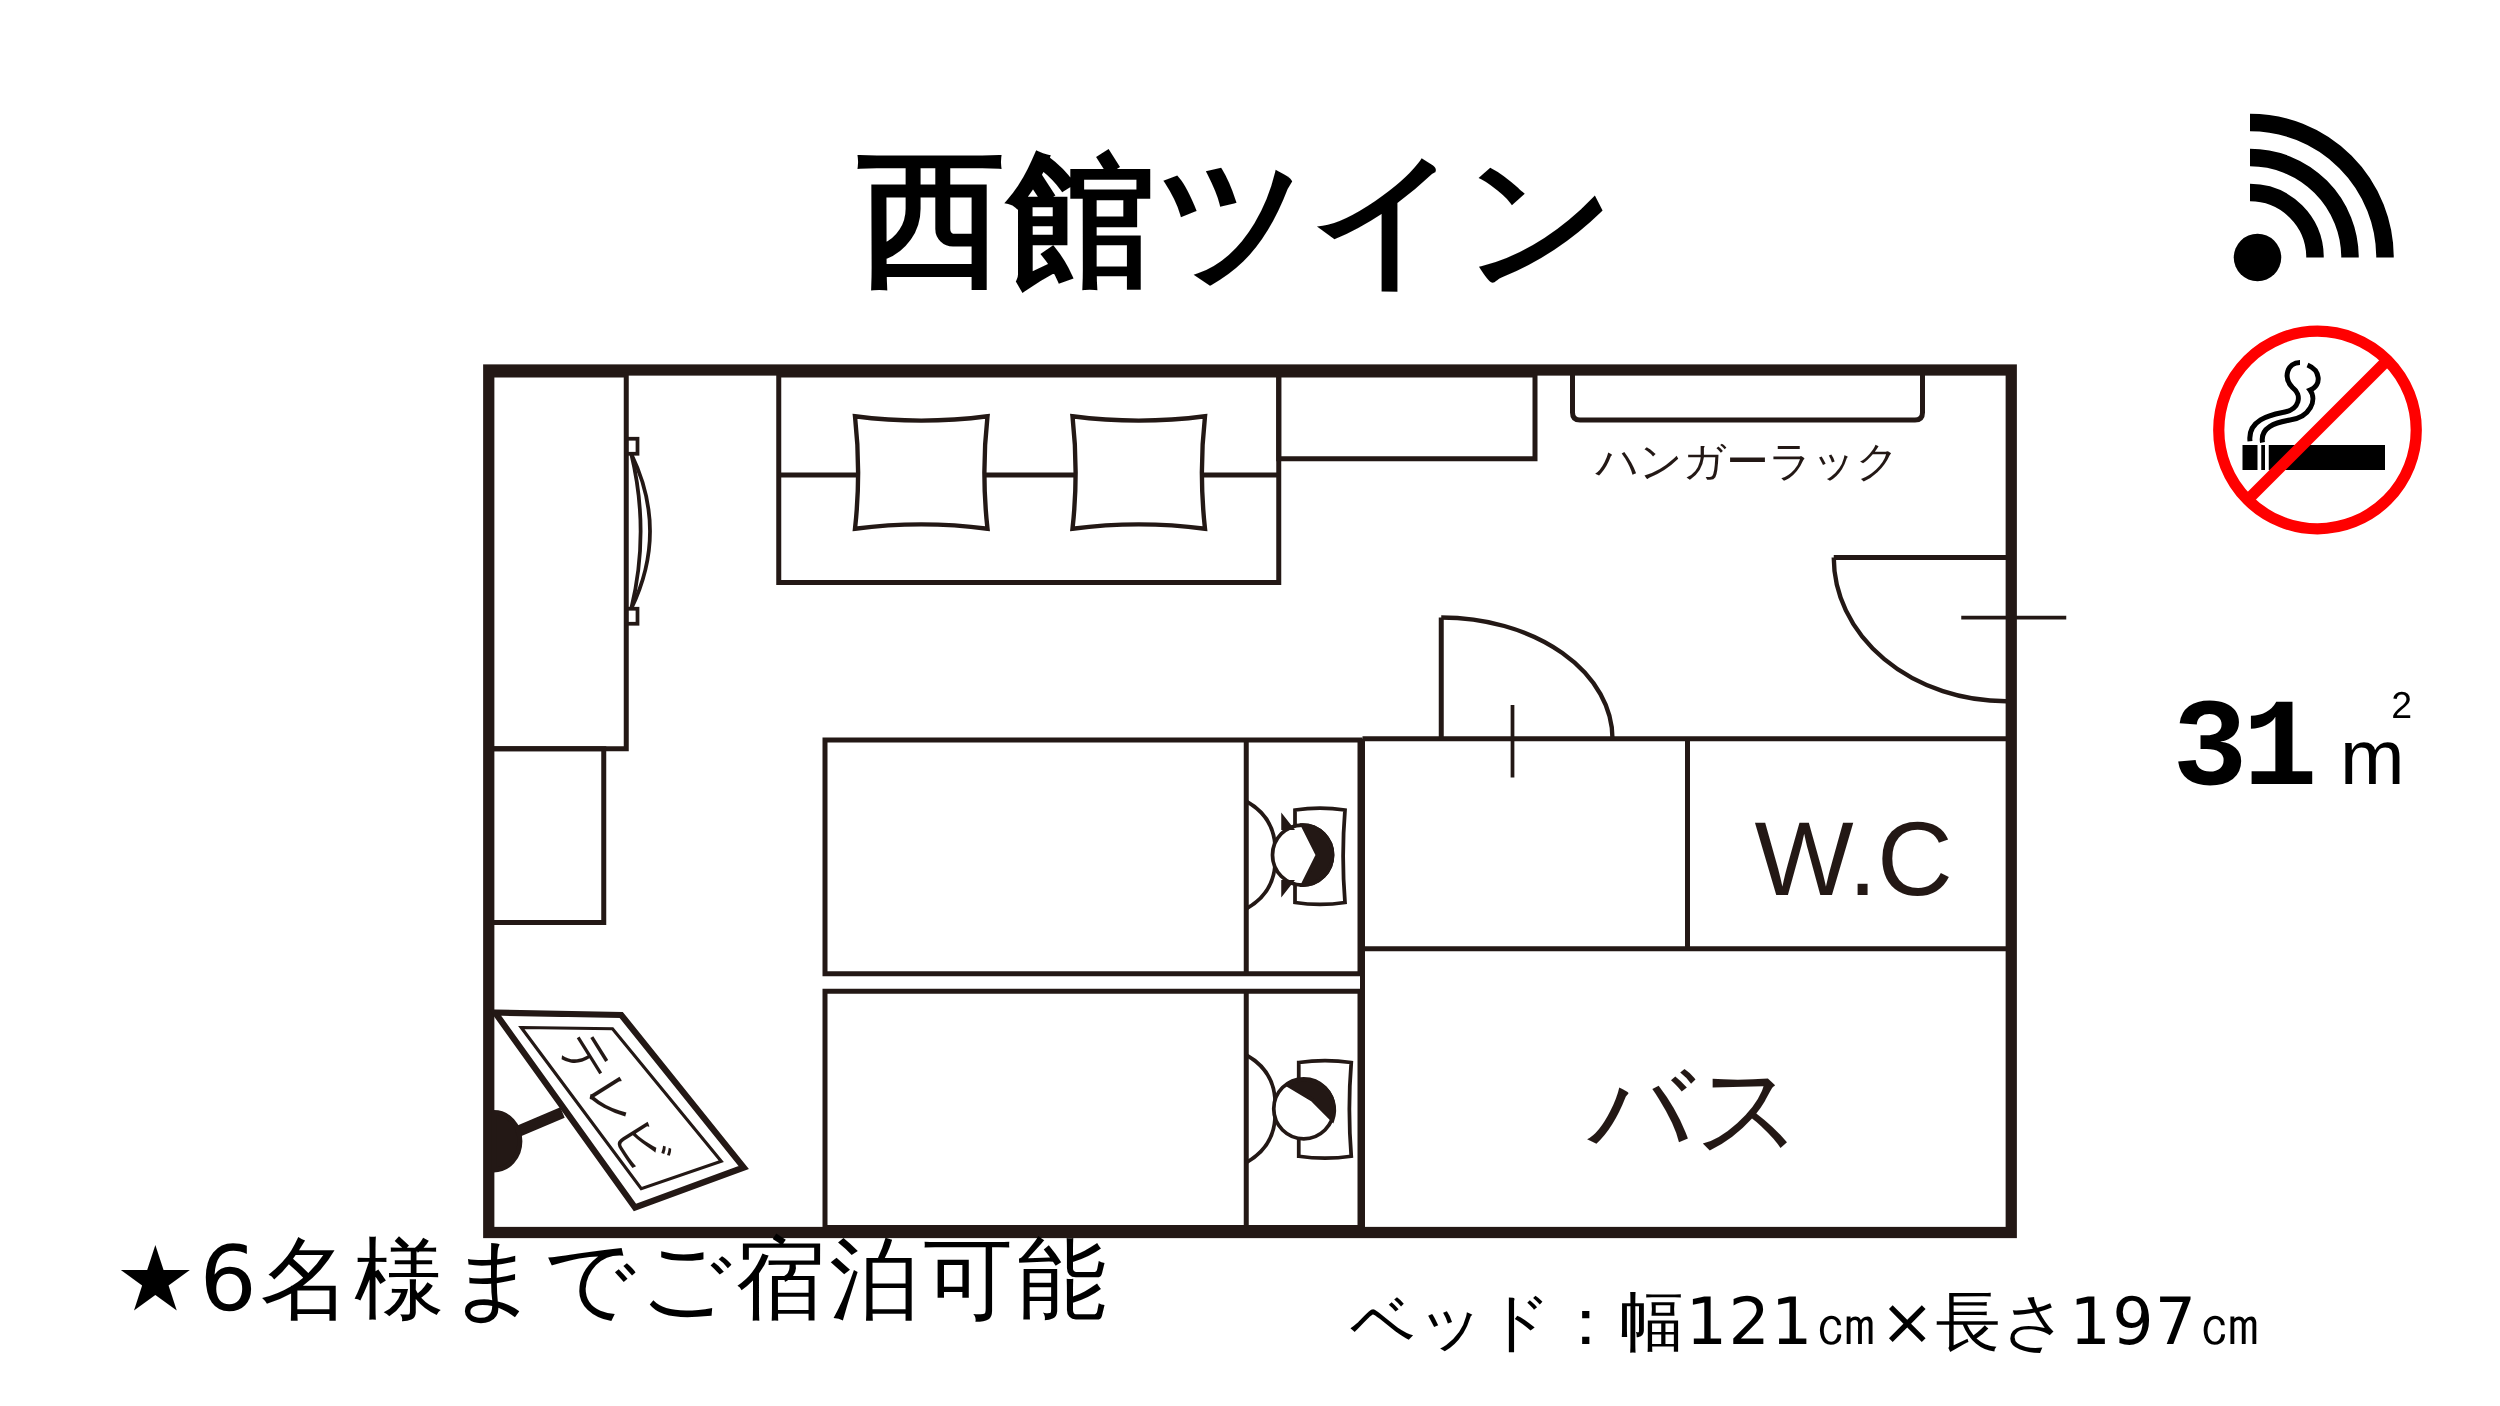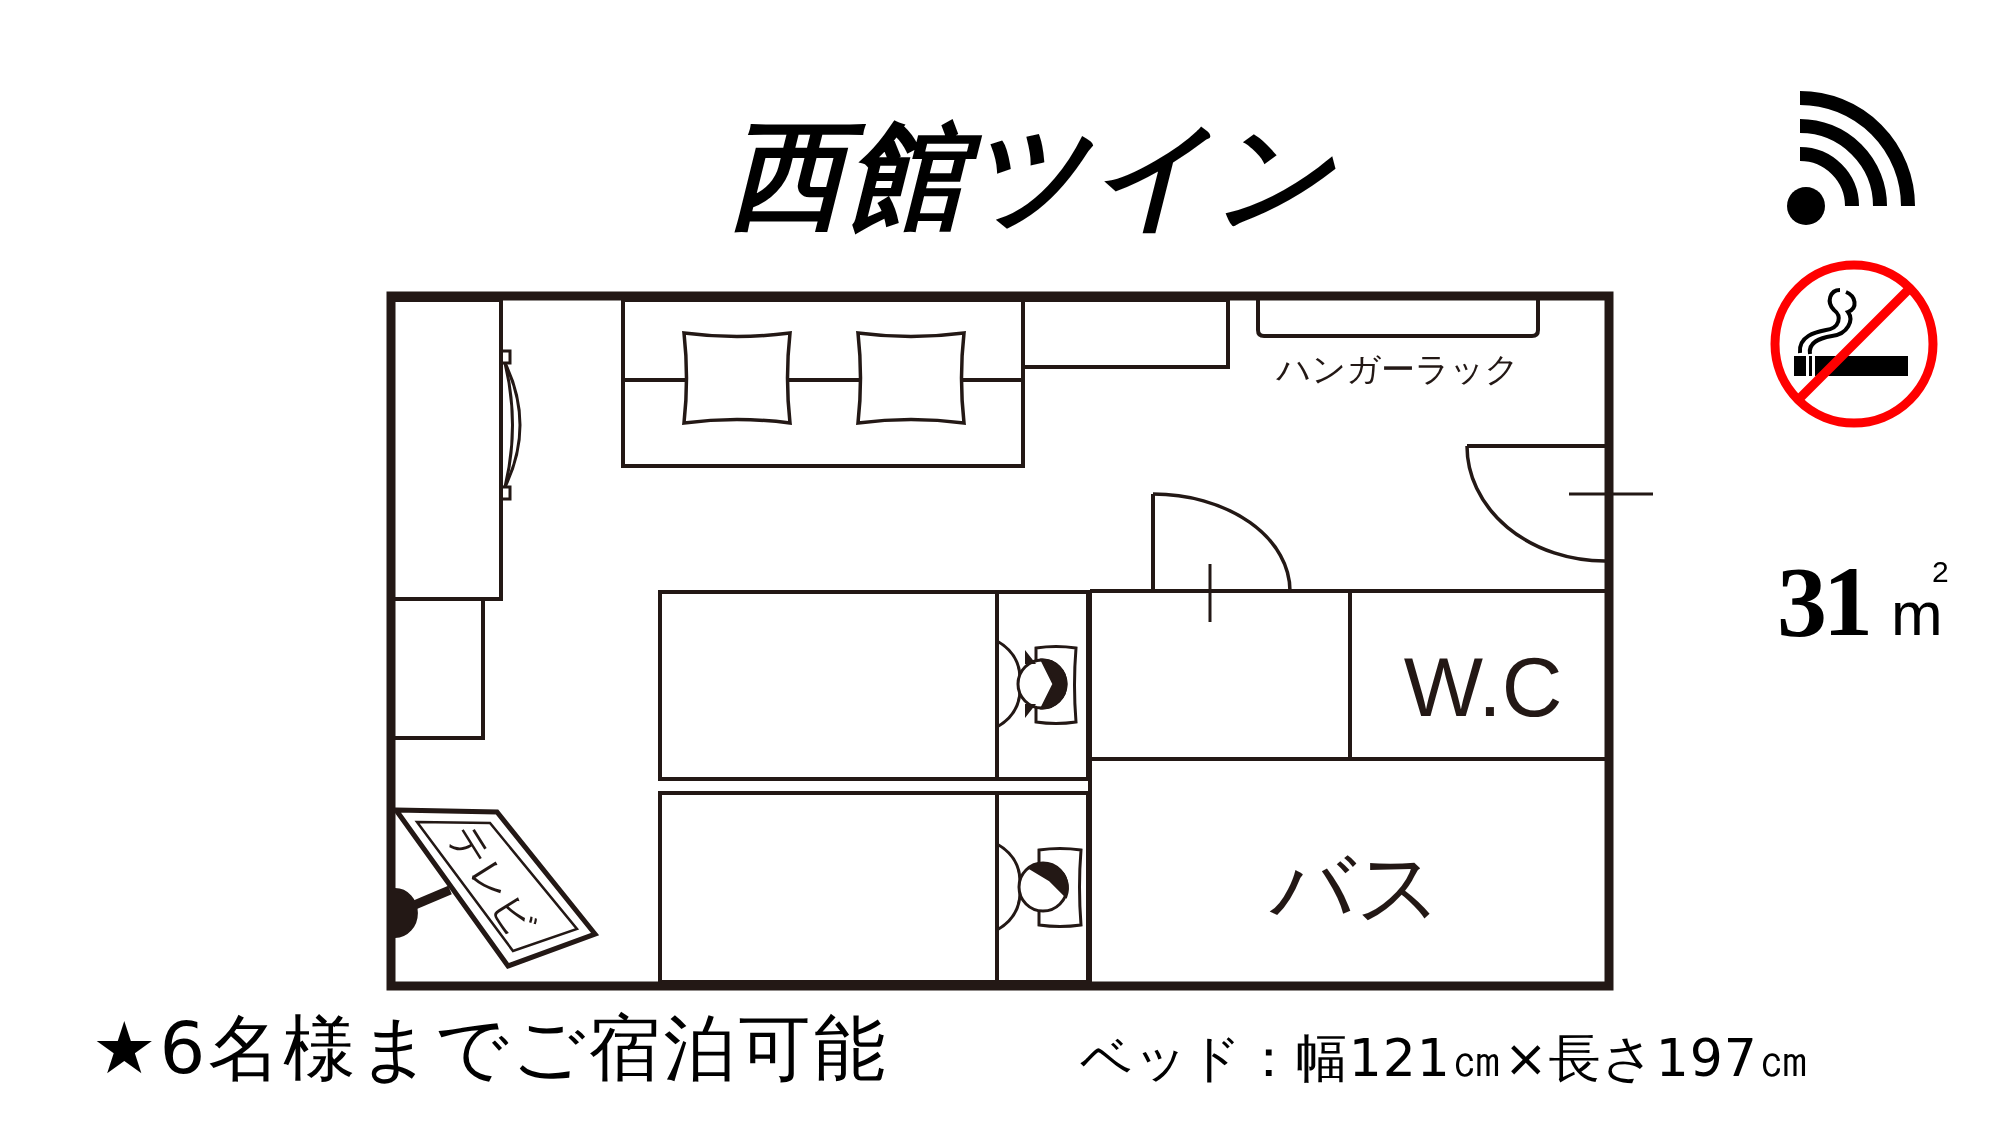--- a/index.html
+++ b/index.html
@@ -1,27 +1,27 @@
 <!DOCTYPE html>
 <html><head>
 <meta charset="utf-8">
 <style>
   html, body { margin: 0; padding: 0; background: #ffffff; }
   body { width: 2000px; height: 1125px; position: relative; overflow: hidden;
          font-family: "DejaVu Sans", "Liberation Sans", sans-serif; color: #000; }
-  .title { position: absolute; left: 706px; top: 100px; width: 630px; text-align: right;
-           font-size: 118px; font-weight: bold; letter-spacing: 2px; line-height: 150px; white-space: nowrap; font-style: italic; }
+  .title { position: absolute; left: 686px; top: 100px; width: 630px; text-align: left;
+           font-size: 118px; font-weight: bold; letter-spacing: 2px; line-height: 150px; white-space: nowrap; }
   .plan { position: absolute; left: 0; top: 0; width: 2000px; height: 1125px; }
   .plan text { font-family: "DejaVu Sans", "Liberation Sans", sans-serif; fill: #231815; }
   .icon { position: absolute; }
   .area { position: absolute; left: 1738px; top: 552px; white-space: nowrap; line-height: 1; }
-  .area-num { font-family: Liberation Serif, serif; font-weight: bold; font-size: 100px; letter-spacing: -4px; margin-left: 39px; }
+  .area-num { font-family: Liberation Mono, monospace; font-weight: bold; font-size: 100px; letter-spacing: -4px; }
   .area-unit { font-family: "Liberation Sans", sans-serif; font-size: 62px; margin-left: 22px; position: relative; }
   .area-unit sup { font-size: 30px; position: absolute; right: -6px; top: -22px; }
-  .capacity { position: absolute; left: 92px; top: 1008px; font-size: 72px; white-space: nowrap; line-height: 80px; letter-spacing: 3px; }
+  .capacity { position: absolute; left: 92px; top: 983px; font-size: 72px; white-space: nowrap; line-height: 80px; letter-spacing: 3px; }
   .bed-size { position: absolute; left: 1080px; top: 1026px; font-size: 52px; white-space: nowrap; line-height: 64px; letter-spacing: 1px; }
 </style>
 </head>
 <body>
 
 <div class="title">西館ツイン</div>
 
 <svg class="plan" viewBox="0 0 2000 1125" width="2000" height="1125" xmlns="http://www.w3.org/2000/svg">
   <g fill="none" stroke="#231815" stroke-width="4" stroke-linejoin="miter">
 

